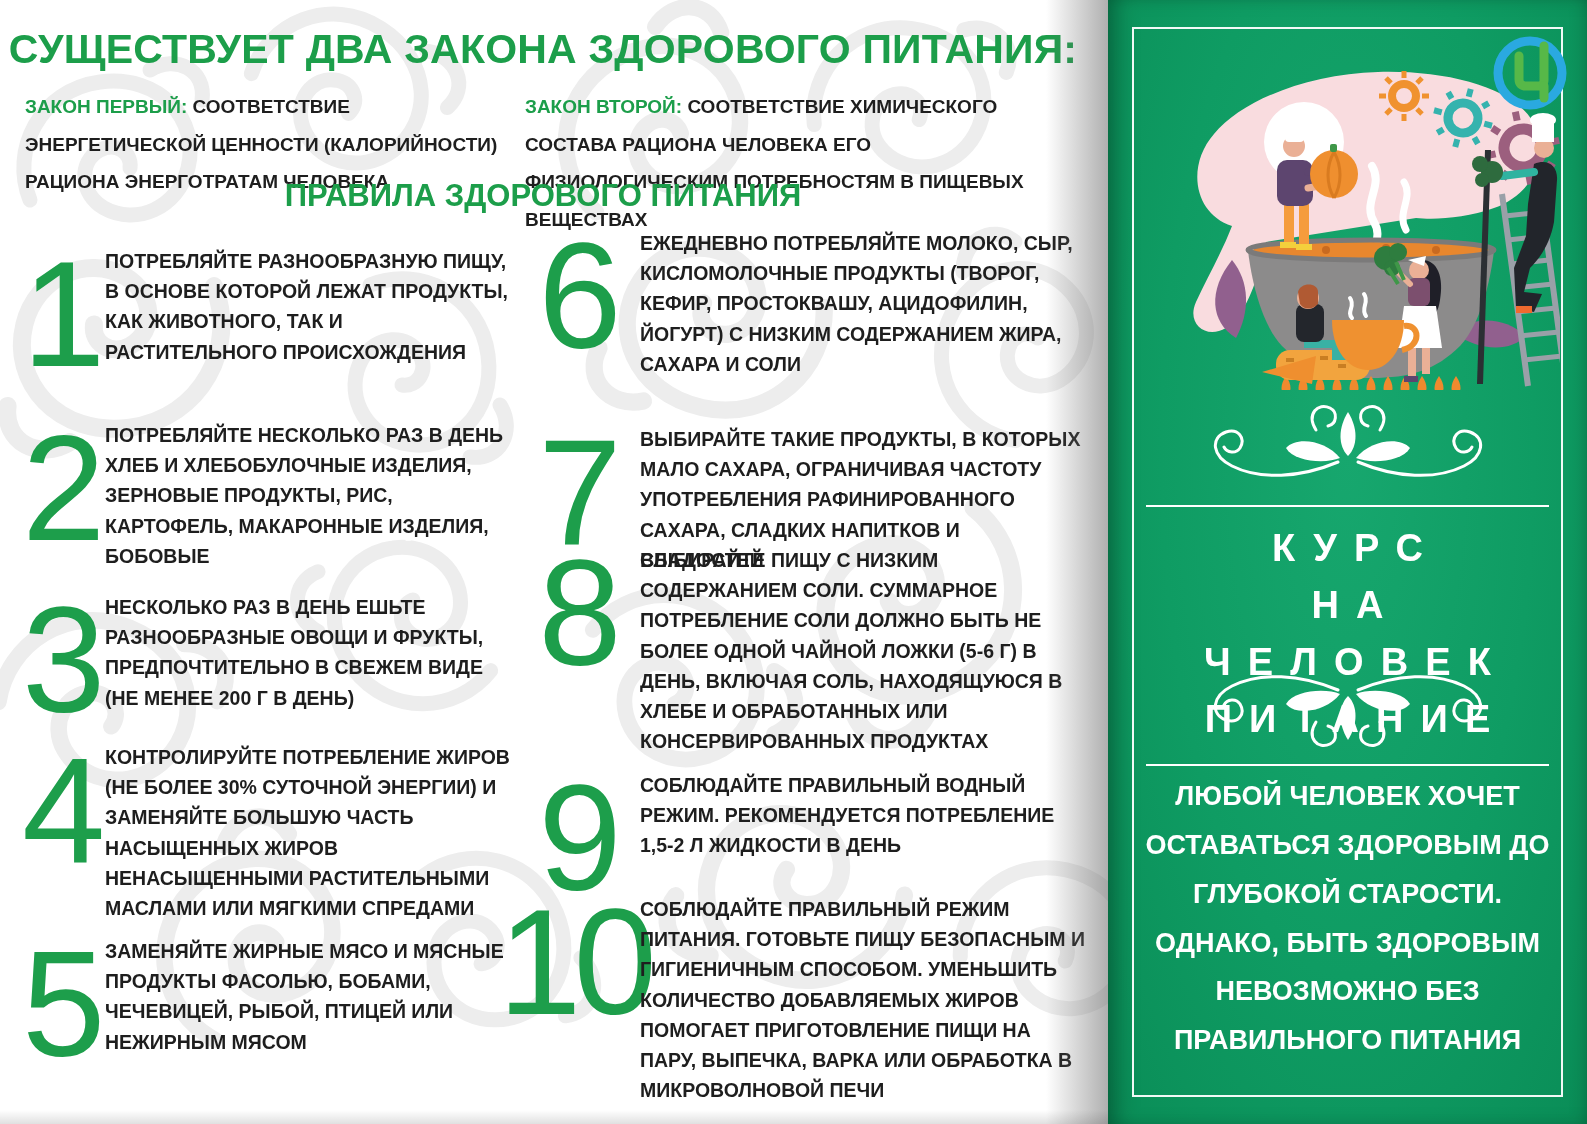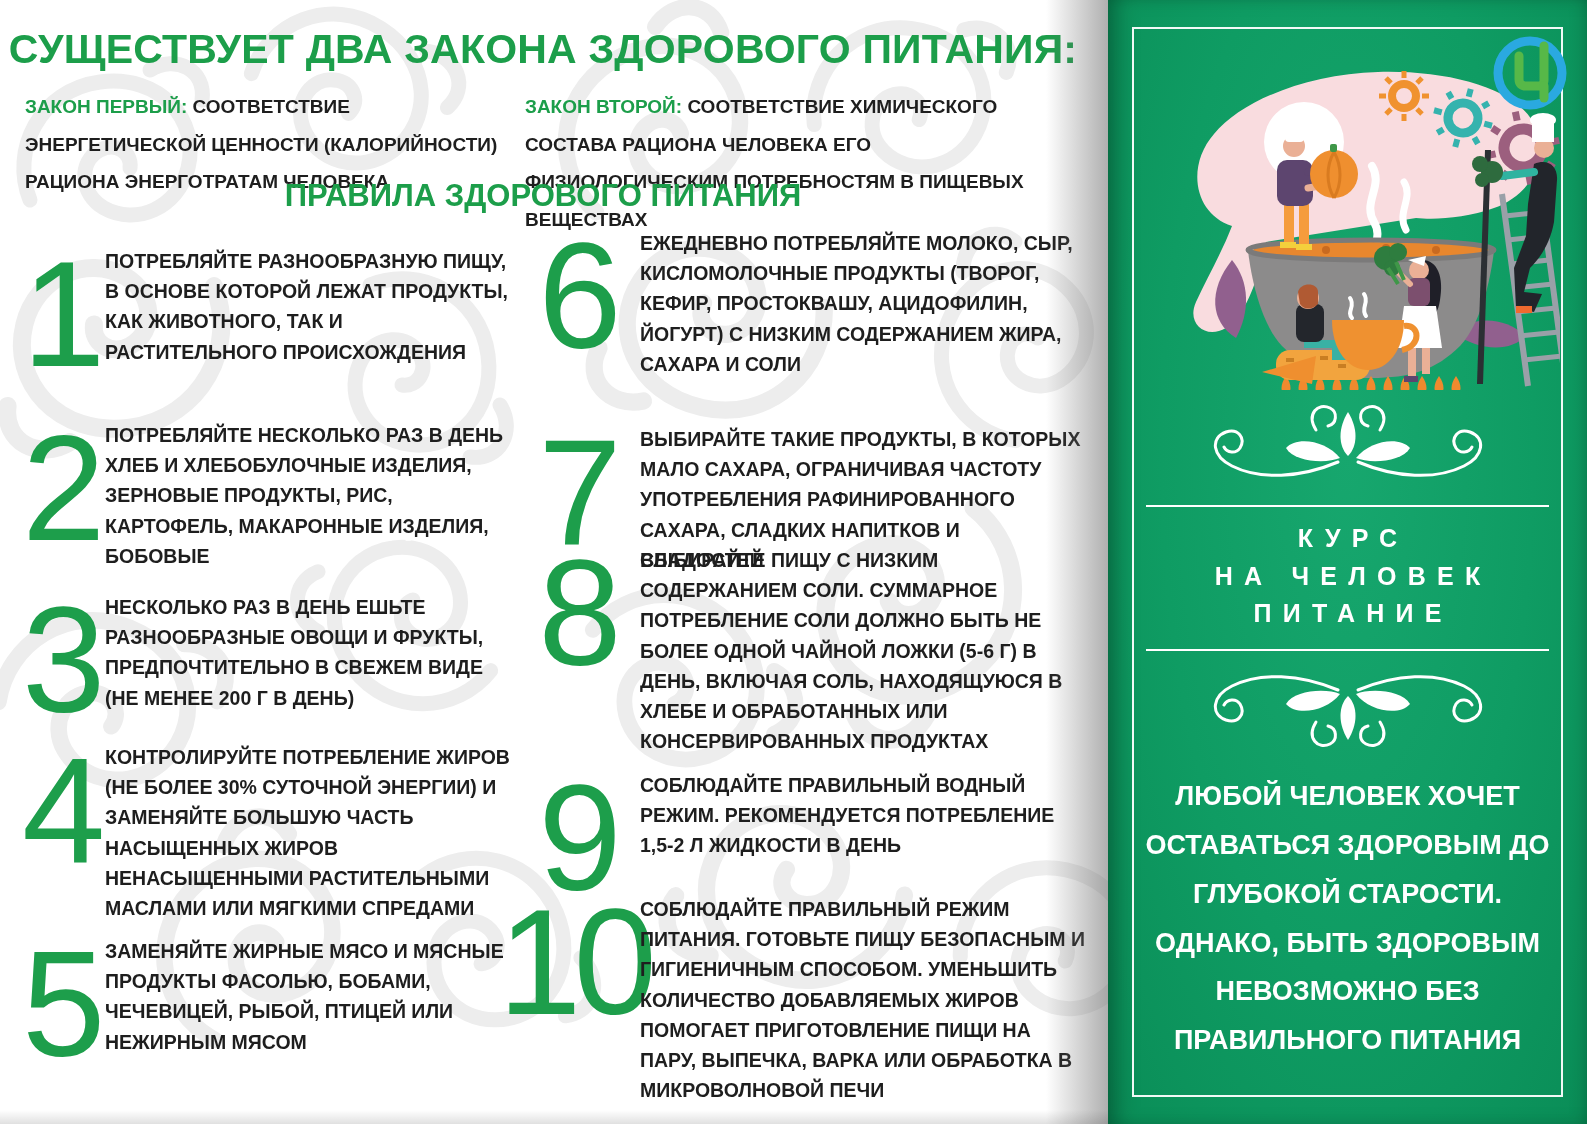--- a/index.html
+++ b/index.html
@@ -33,21 +33,21 @@
          box-shadow:inset 16px 0 22px -10px rgba(0,45,28,.5), inset -8px 0 16px -8px rgba(0,45,28,.35);}
   .inner-border{position:absolute;top:27px;bottom:27px;left:24px;right:24px;
                 border:2px solid rgba(255,255,255,.95);z-index:1;}
   .logo{position:absolute;top:32px;right:16px;width:82px;height:82px;z-index:6;}
   .illu{position:absolute;top:54px;left:50%;transform:translateX(-50%);width:424px;height:336px;z-index:2;}
   .flourish{position:absolute;left:50%;transform:translateX(-50%);width:320px;height:100px;z-index:2;}
   .fl-top{top:400px;}
   .fl-bottom{top:652px;transform:translateX(-50%) scaleY(-1);}
   .slogan{position:absolute;top:505px;left:38px;right:38px;z-index:2;text-align:center;
           border-top:2px solid #fff;border-bottom:2px solid #fff;padding:13px 0 16px;}
-  .slogan-line{color:#fff;font-weight:bold;font-size:25px;line-height:1.5;letter-spacing:.45em;margin-right:-.45em;}
+  .slogan-line{color:#fff;font-weight:bold;font-size:38px;line-height:1.5;letter-spacing:.45em;margin-right:-.45em;}
   .message{position:absolute;top:772px;left:36px;right:36px;z-index:2;text-align:center;
            color:#fff;font-weight:bold;font-size:27px;line-height:1.81;}
   .site-wm{position:absolute;bottom:36px;left:0;width:100%;text-align:center;z-index:2;
            font-family:"Liberation Serif","DejaVu Serif",serif;font-size:35px;font-weight:bold;
            color:rgba(8,82,56,.5);text-shadow:0 1px 1px rgba(255,255,255,.18);}
 </style>
 </head>
 <body>
 
 <div class="poster">

